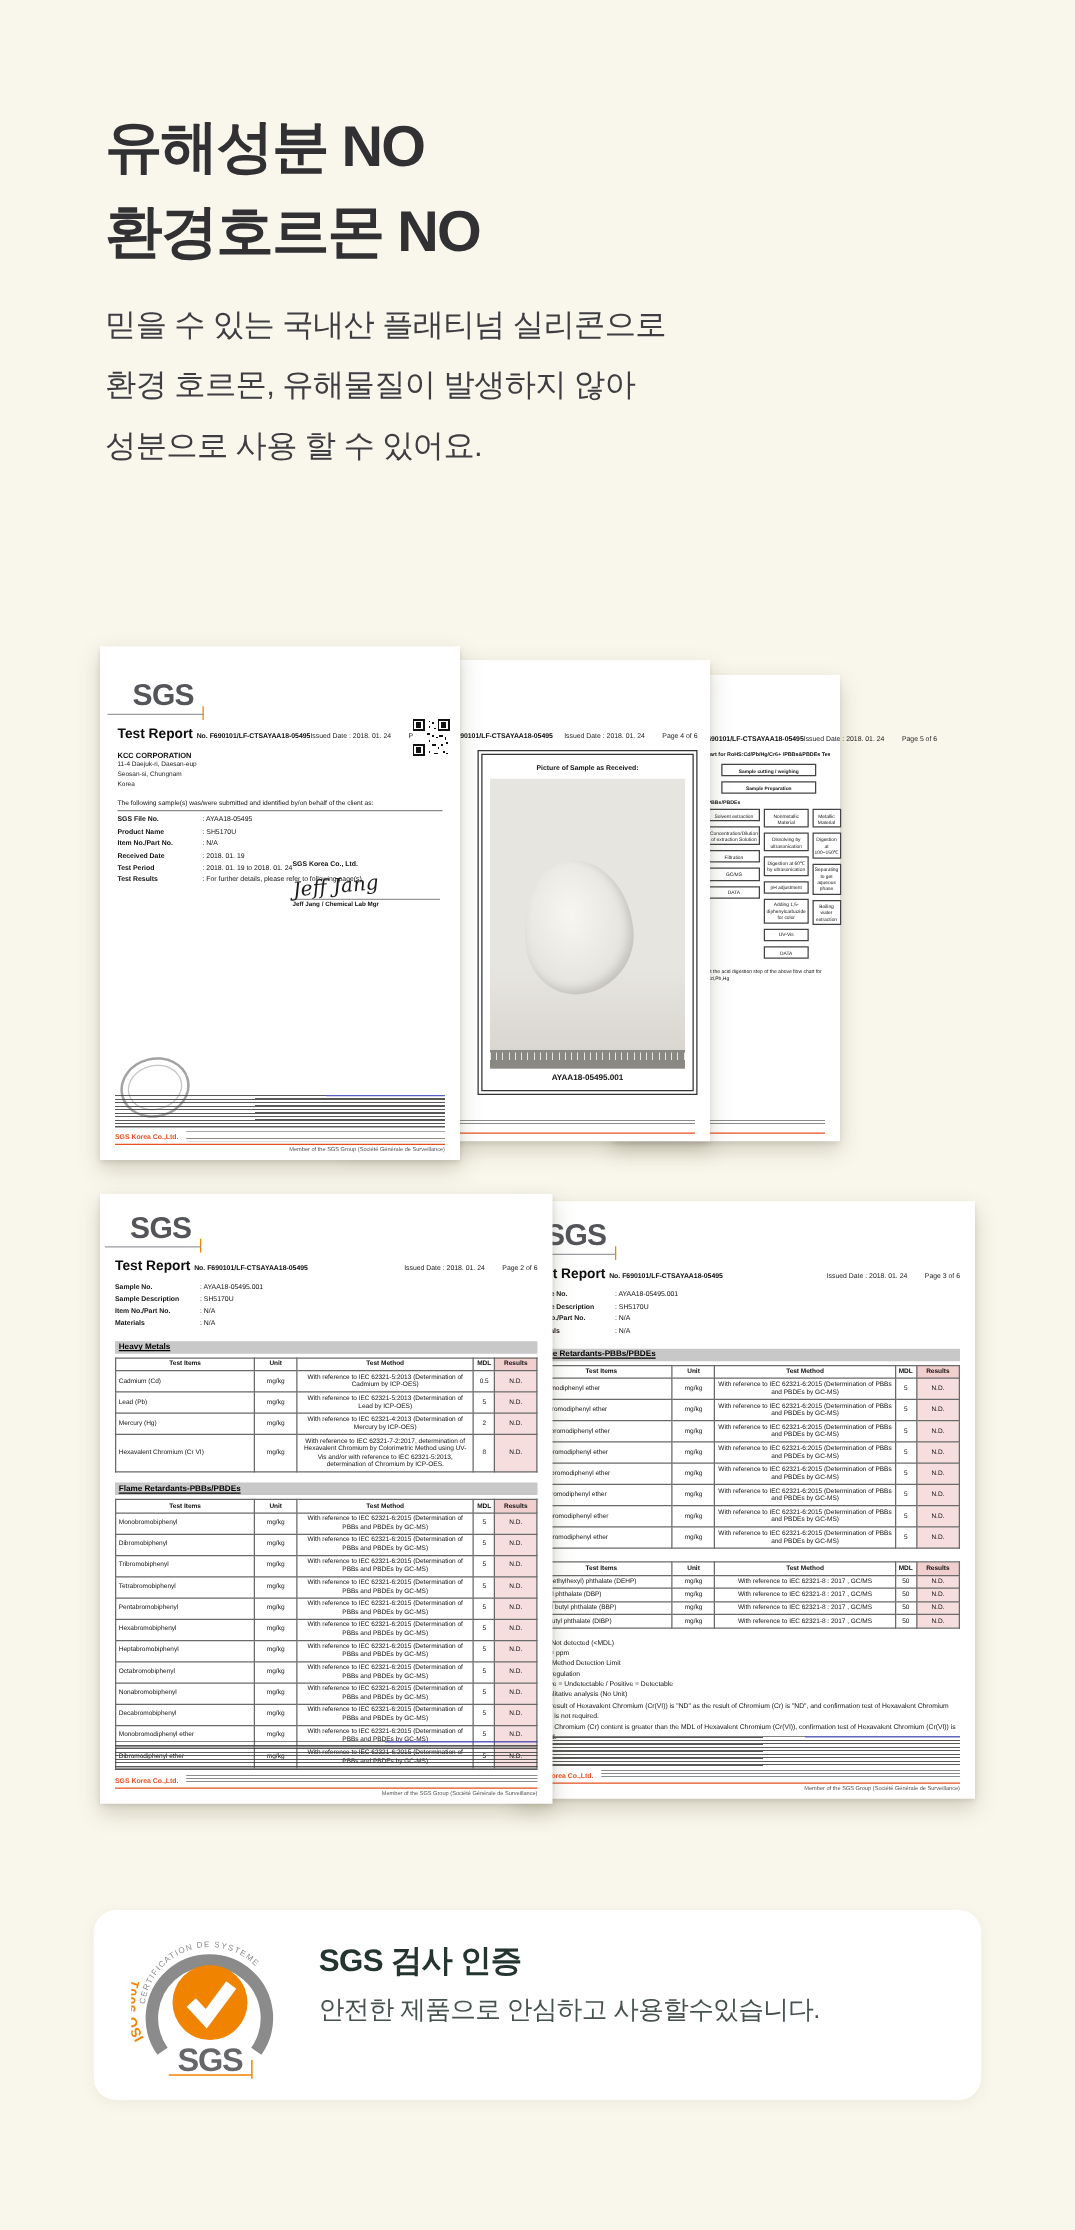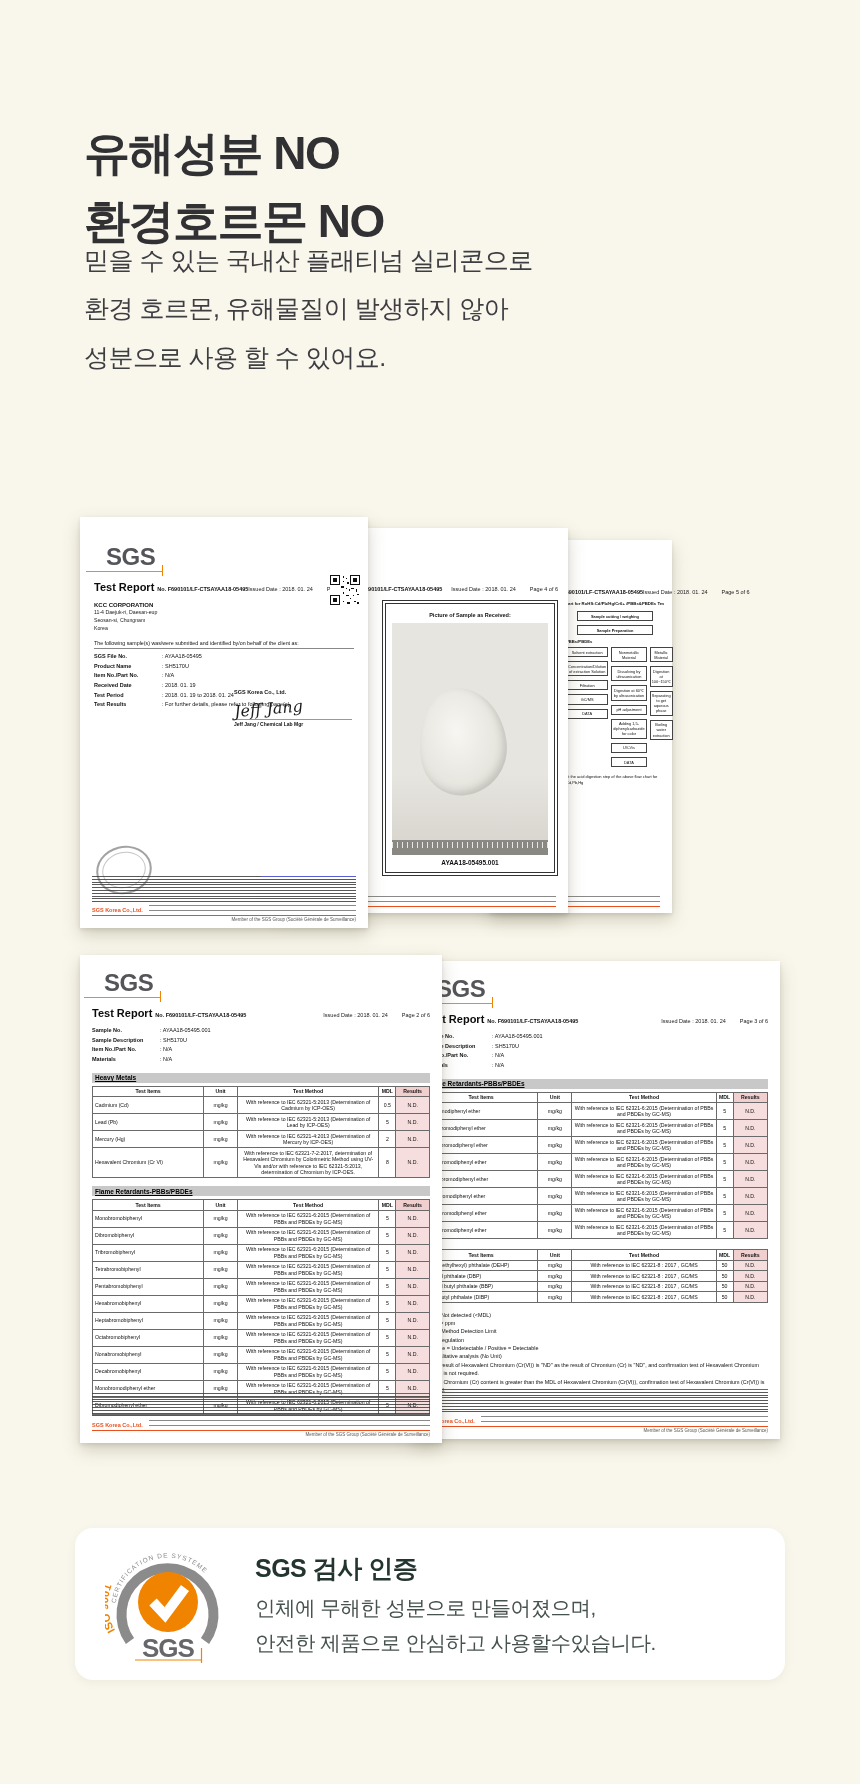--- a/index.html
+++ b/index.html
@@ -1,21 +1,21 @@
 <!DOCTYPE html>
 <html><head>
 <meta charset="utf-8">
 <style>
   html,body{margin:0;padding:0;background:#f9f7ec;}
   .canvas{position:relative;width:860px;height:1784px;background:#f9f7ec;overflow:hidden;
           font-family:"Liberation Sans",sans-serif;}
 
   
   .hero-title{position:absolute;left:84px;top:84px;font-size:46px;font-weight:800;
-              color:#313134;line-height:1.47;letter-spacing:-1.5px;margin-top:36px;}
+              color:#313134;line-height:1.47;letter-spacing:-1.5px;}
   .hero-body{position:absolute;left:84px;top:236px;font-size:25px;color:#3e3e42;
              line-height:1.93;letter-spacing:-0.5px;}
 
   
   .page{position:absolute;background:#fff;box-sizing:border-box;
         box-shadow:0 7px 16px rgba(95,88,55,.25),0 2px 4px rgba(0,0,0,.10);}
   #doc1{left:80px;top:517px;width:288px;height:411px;z-index:3;padding:28px 14px 10px;}
   #doc2{left:278px;top:528px;width:290px;height:385px;z-index:2;padding:44px 10px 8px;}
   #doc3{left:490px;top:540px;width:182px;height:373px;z-index:1;padding:40px 8px 8px 62px;}
   #doc4{left:80px;top:955px;width:362px;height:488px;z-index:2;padding:16px 12px 8px;}
@@ -722,18 +722,17 @@
       </text>
       <circle cx="63" cy="60" r="30" fill="#f08300"></circle>
       <path d="M 48,60 L 60,73 L 80,46" stroke="#ffffff" stroke-width="10" fill="none"></path>
       <text x="63" y="115" text-anchor="middle" font-size="26" font-weight="bold" fill="#66676b" letter-spacing="-1" font-family="Liberation Sans, sans-serif">SGS</text>
       <line x1="30" y1="118" x2="96" y2="118" stroke="#f08300" stroke-width="1.2"></line>
       <line x1="96.5" y1="106" x2="96.5" y2="121" stroke="#f08300" stroke-width="1.2"></line>
     </svg>
     <div class="cert-title">SGS 검사 인증</div>
     <div class="cert-body">
 
-    <div>인체에 무해한 성분으로 만들어졌으며,</div>
         <div>안전한 제품으로 안심하고 사용할수있습니다.</div>
       </div>
   </div>
 
 </div>
 
 </body></html>

